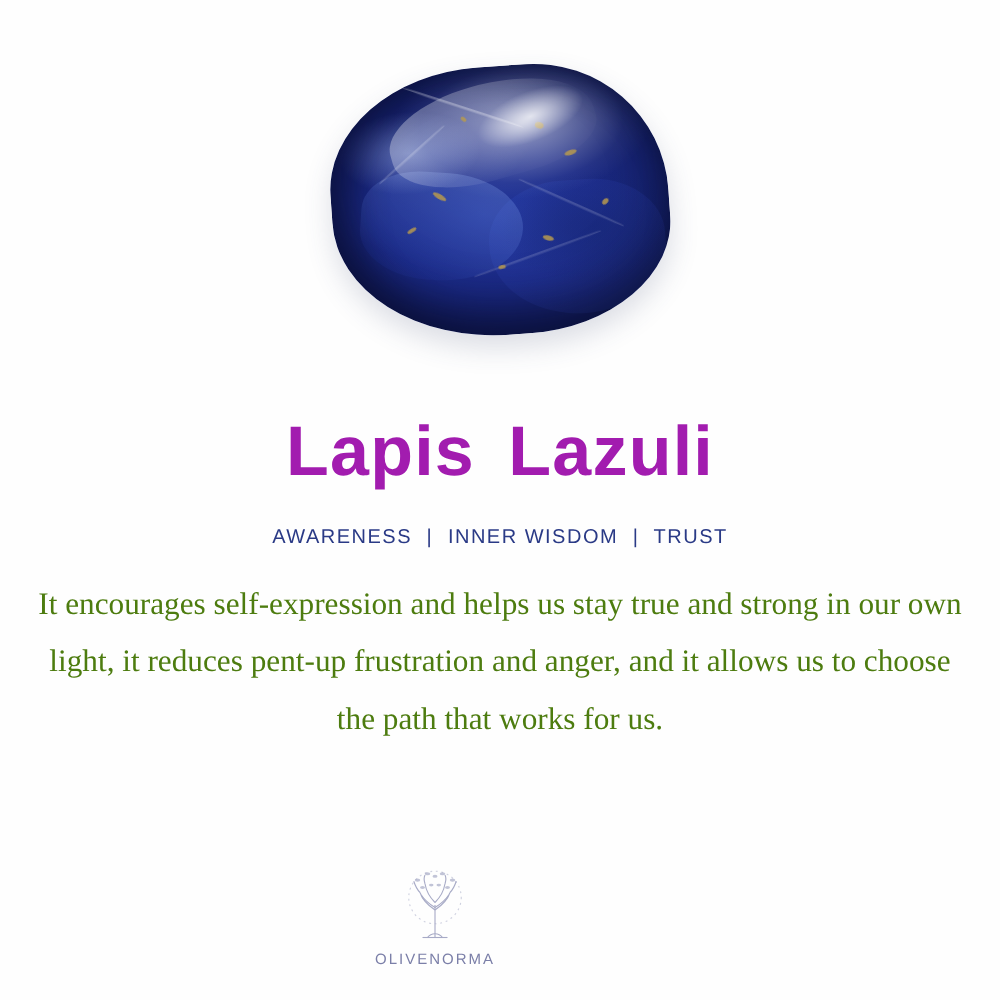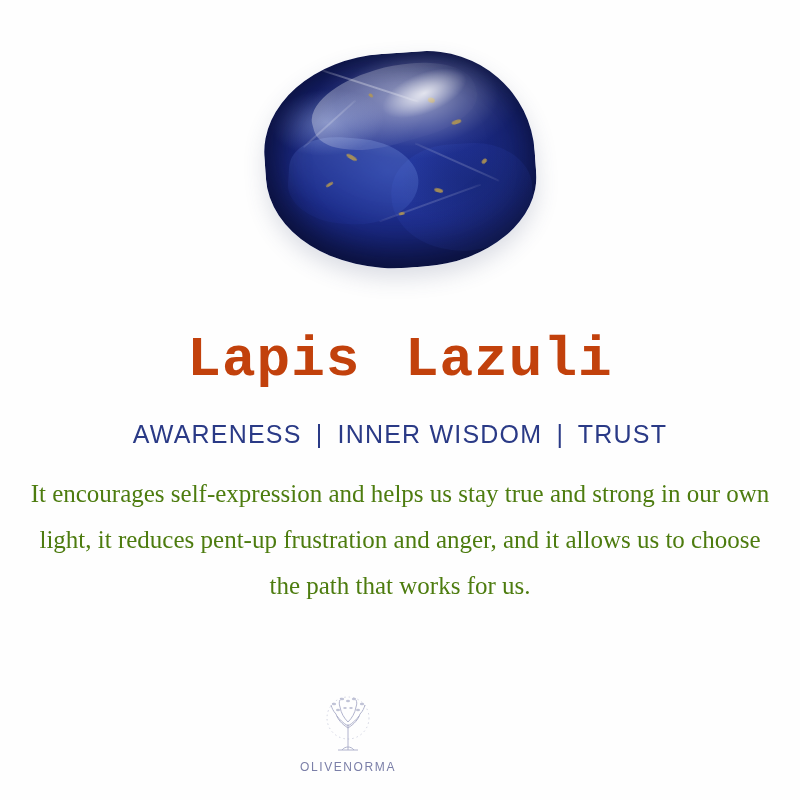--- a/index.html
+++ b/index.html
@@ -108,32 +108,32 @@
     position: absolute;
     top: 10%; left: 44%;
     width: 90px; height: 40px;
     background: radial-gradient(ellipse at center, rgba(255,255,255,0.75) 0%, rgba(255,255,255,0) 70%);
     transform: rotate(-18deg);
     border-radius: 50%;
   }
 
   
   .title {
-    font-family: Liberation Mono, monospace;
+    font-family: Liberation Sans, sans-serif;
     font-size: 56px;
     font-weight: 700;
-    color: #c2410c;
+    color: #a21caf;
     letter-spacing: 1px;
     margin-top: 18px;
     text-align: center;
     word-spacing: 10px;
   }
   .keywords {
     font-family: "Liberation Sans", sans-serif;
-    font-size: 25px;
+    font-size: 16px;
     color: #2a3a86;
     letter-spacing: 1.2px;
     margin-top: 28px;
     text-align: center;
   }
   .keywords .sep {
     color: #2a3a86;
     padding: 0 6px;
   }
   .description {

